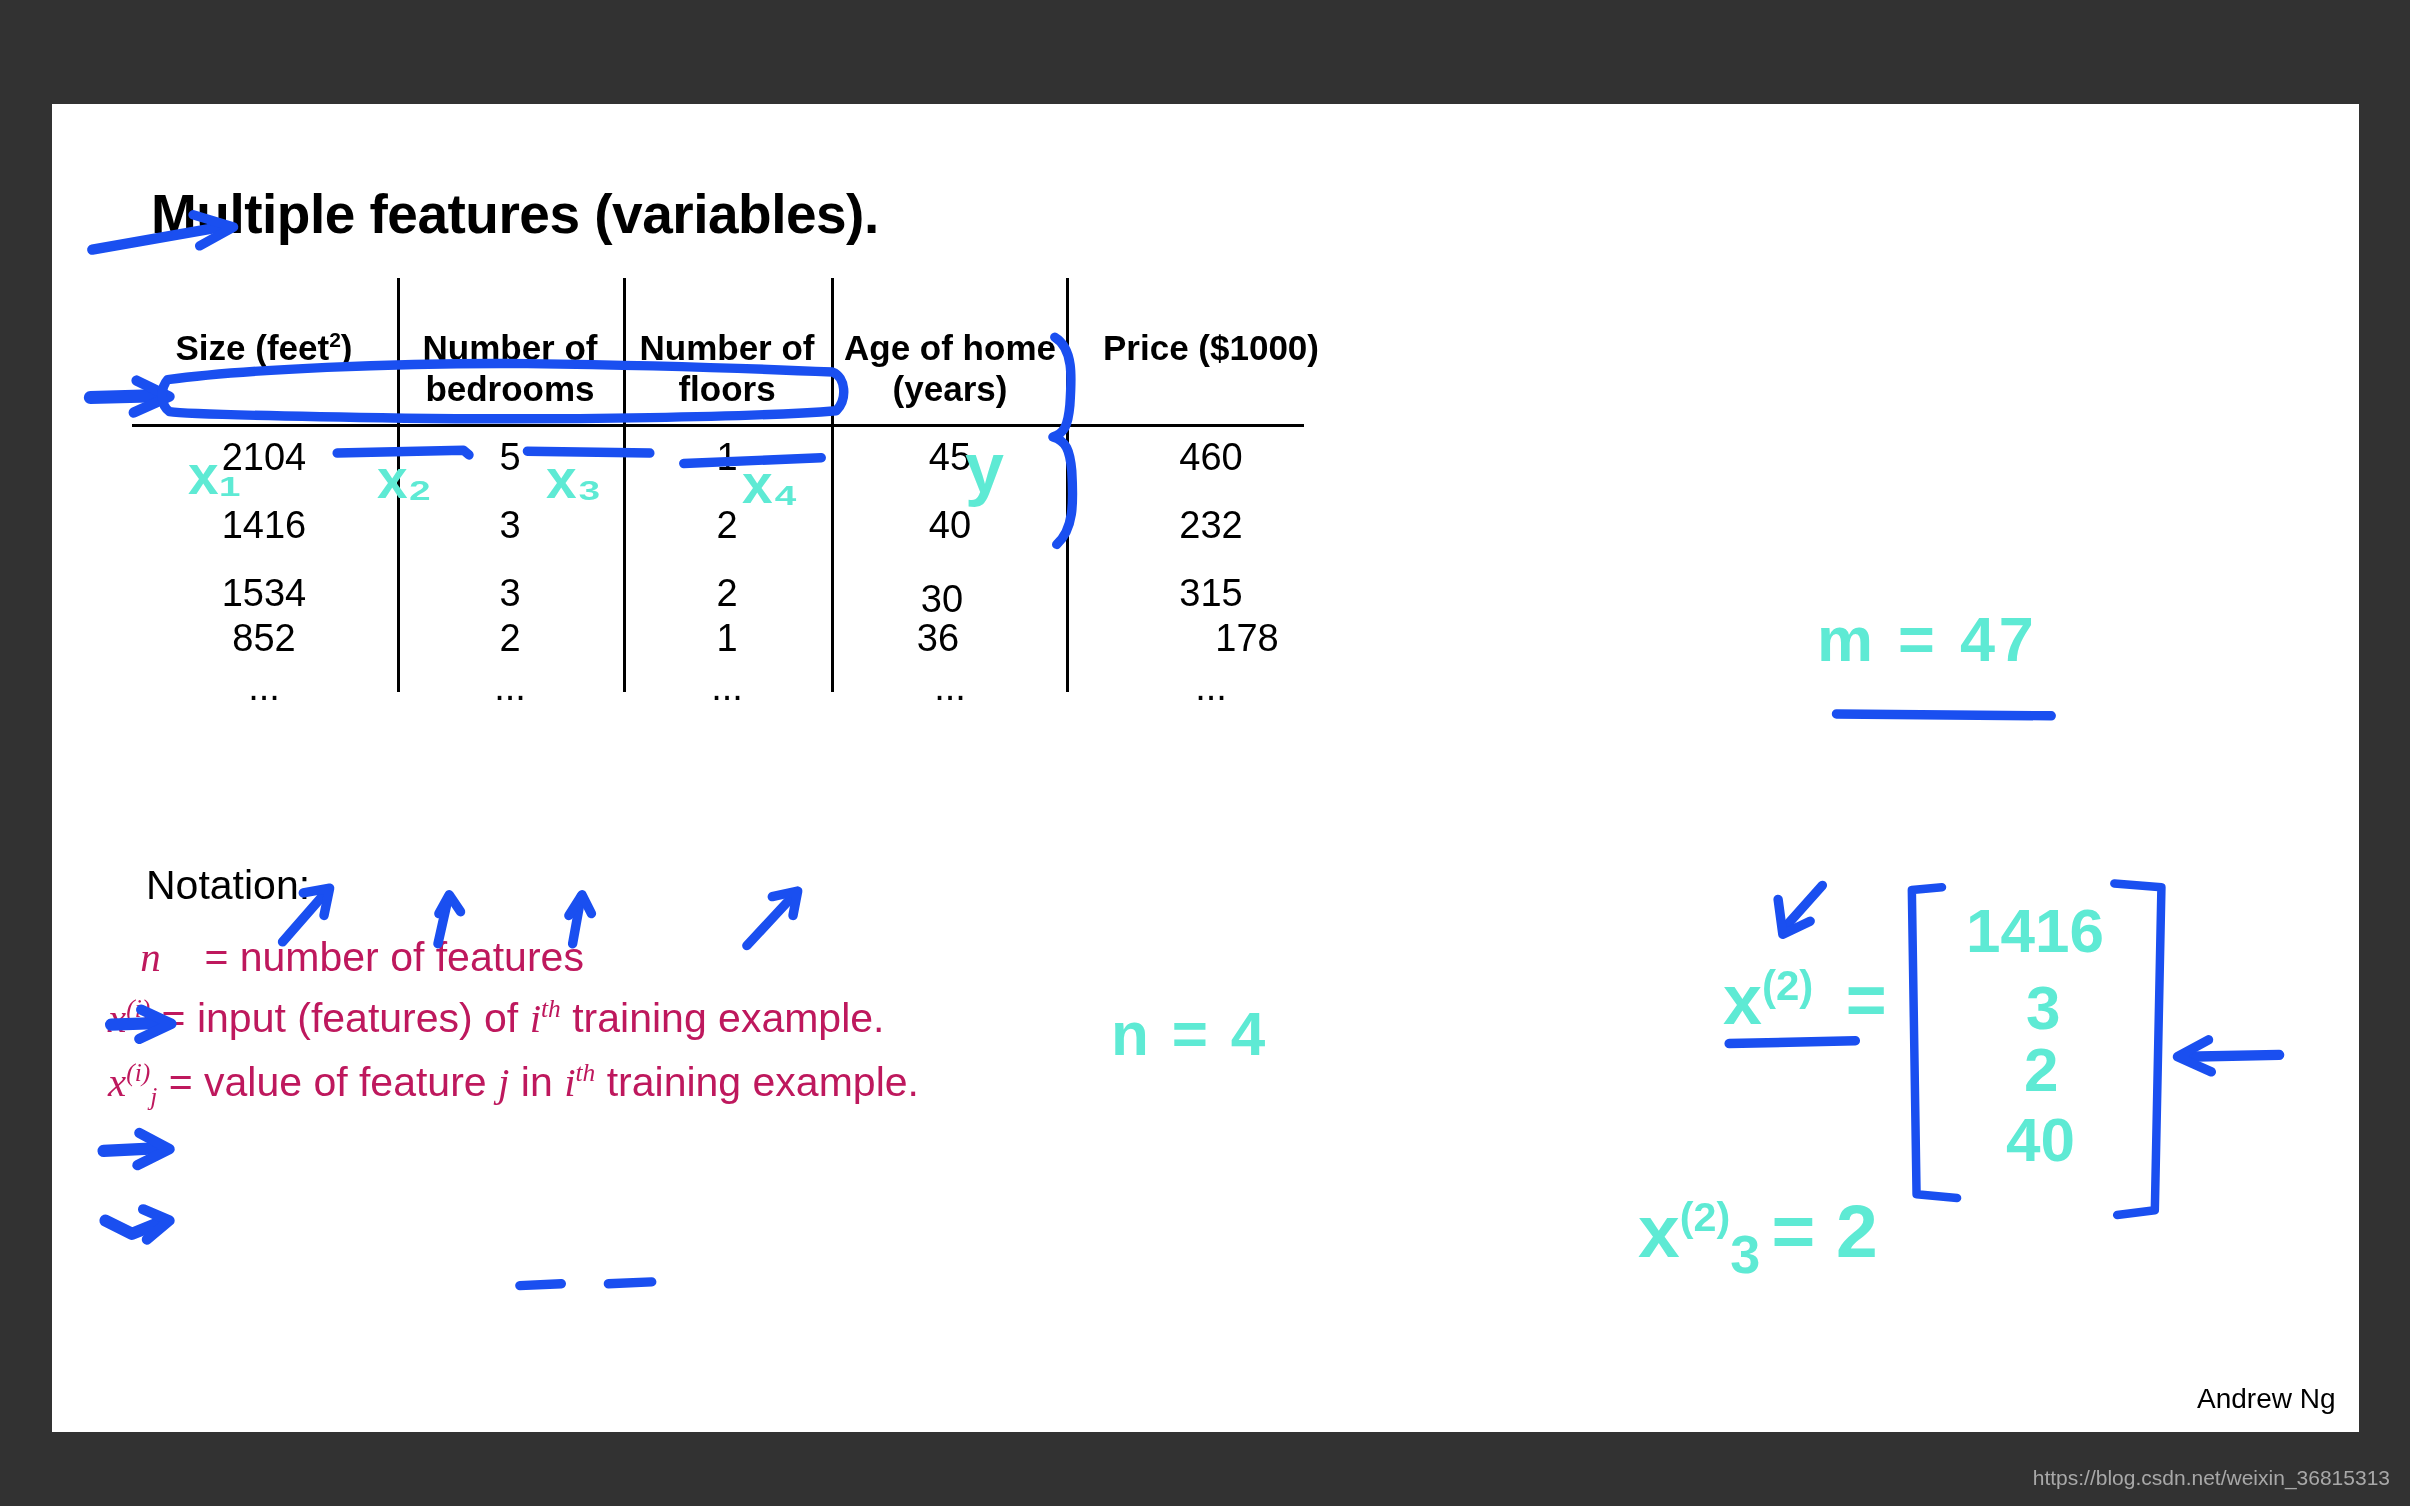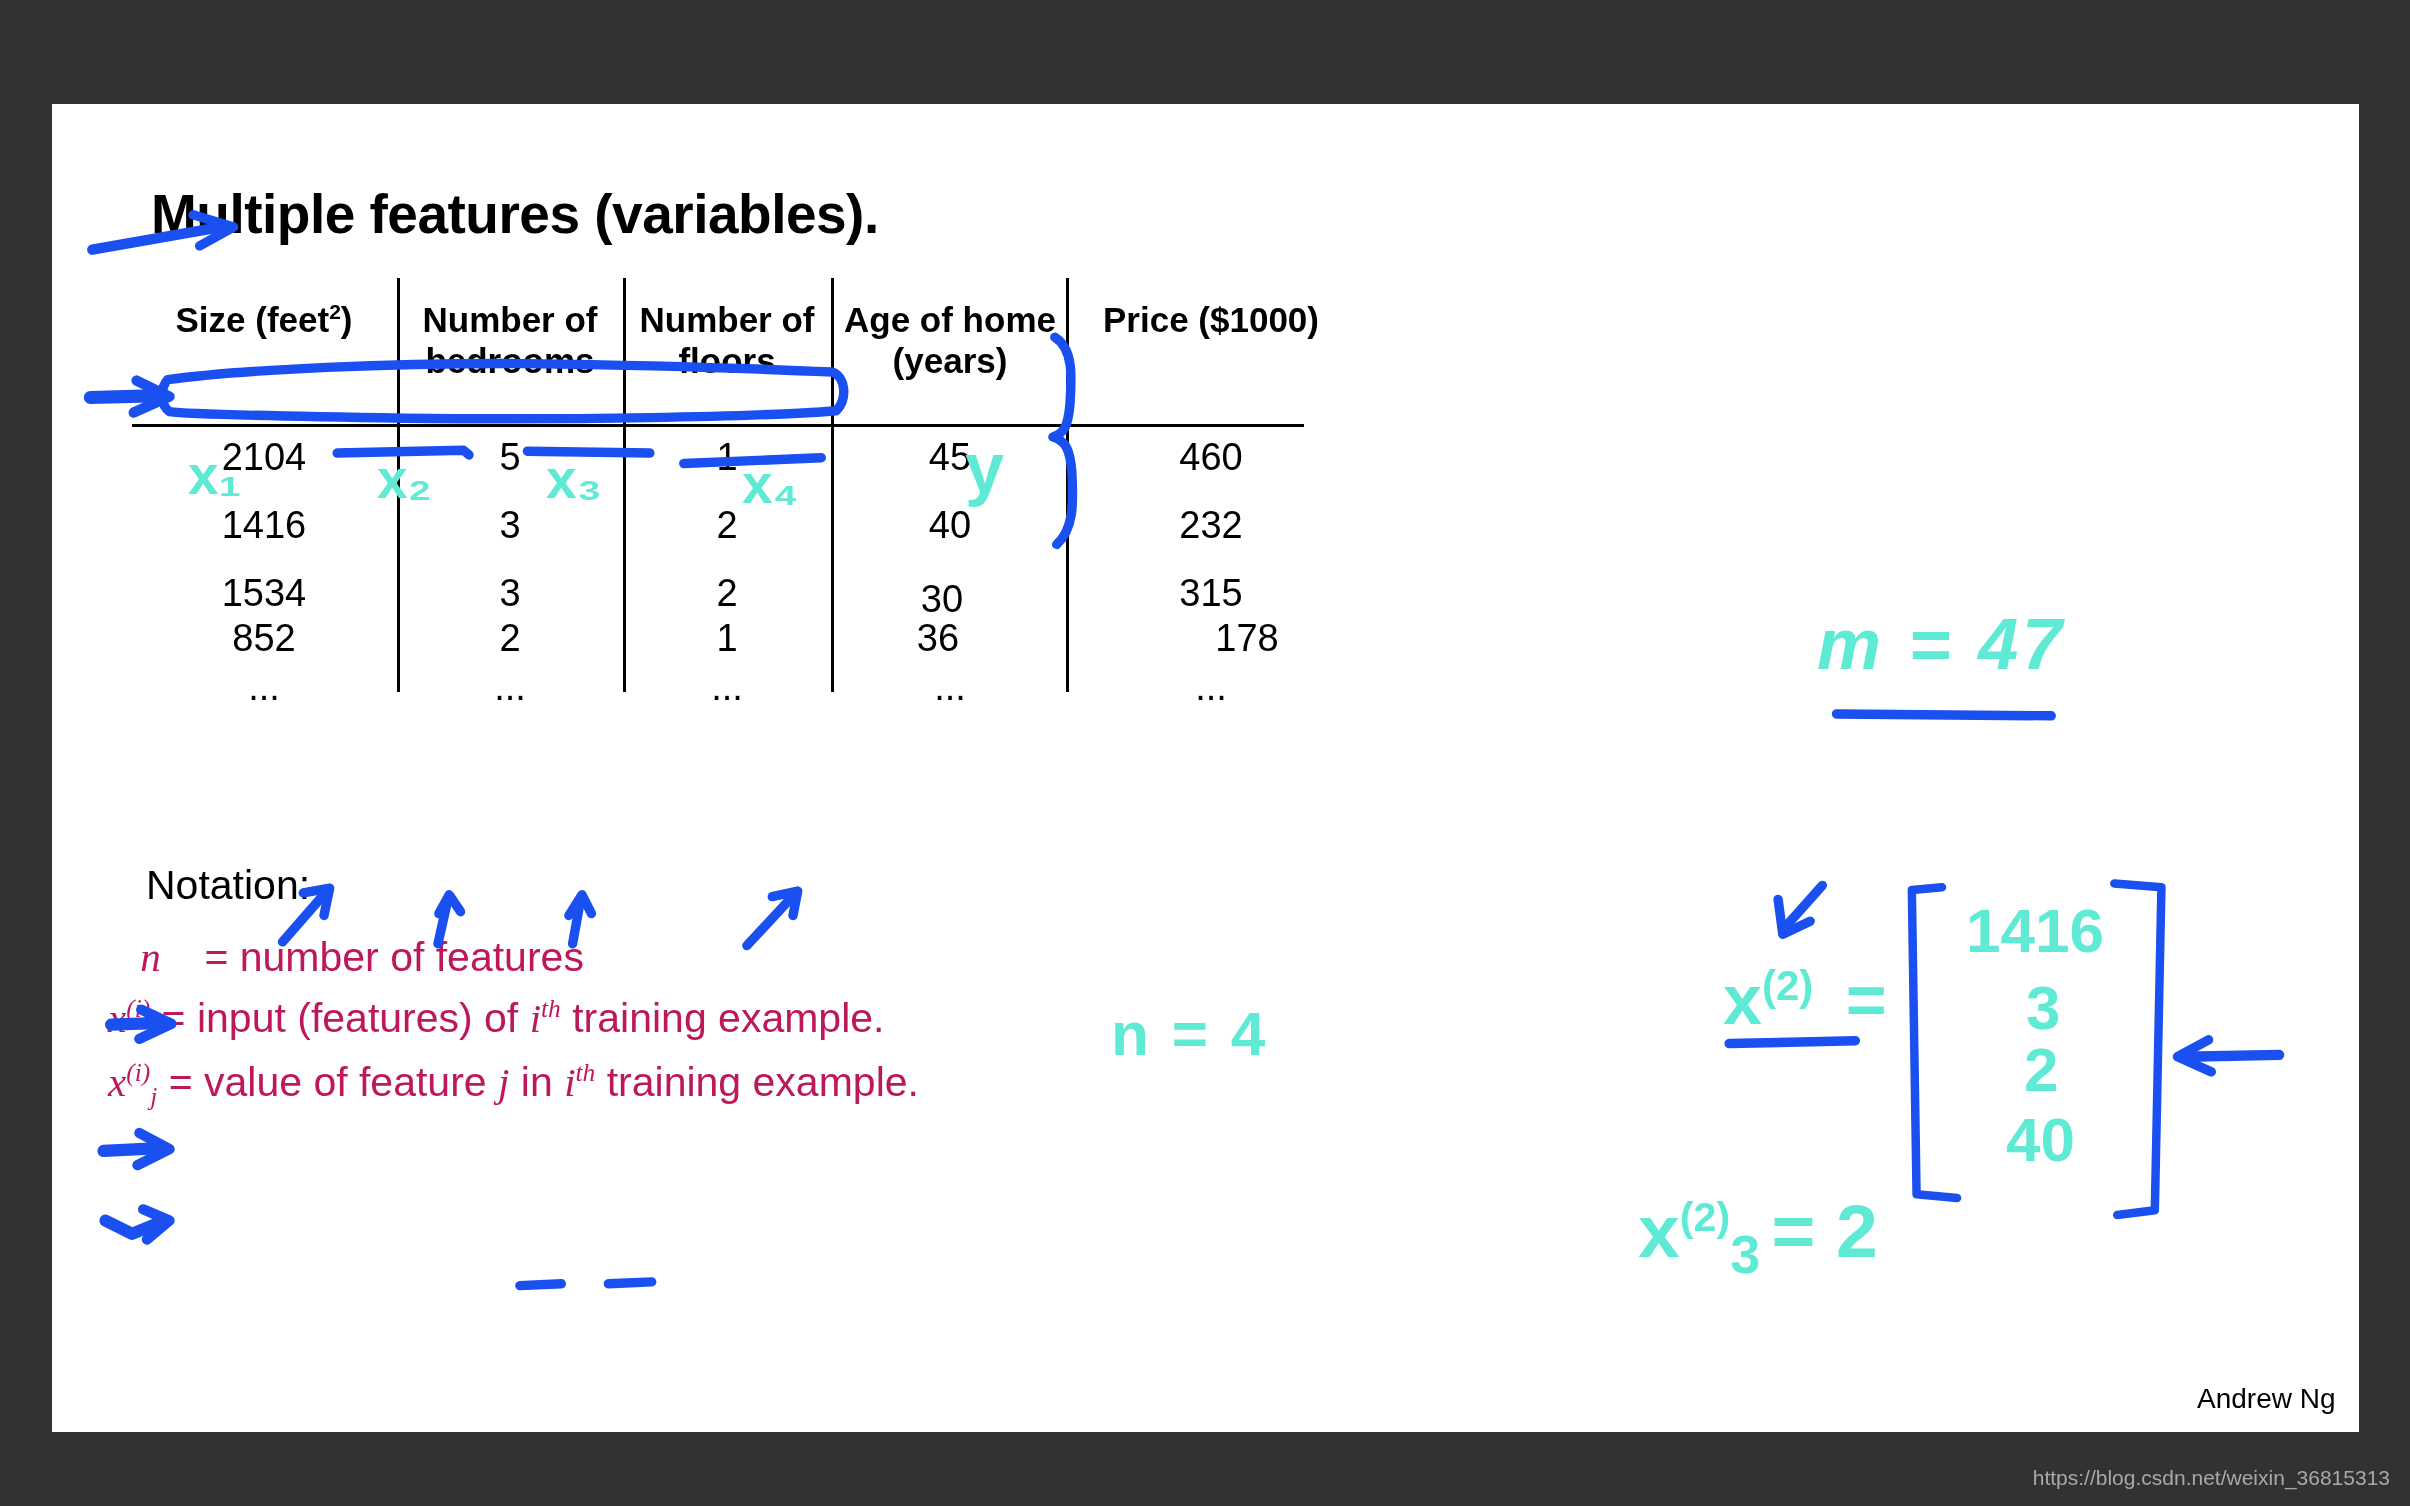--- a/index.html
+++ b/index.html
@@ -32,20 +32,21 @@
     position:absolute;top:0;width:2.8px;background:#000;
   }
   .hline{
     position:absolute;height:2.8px;background:#000;
   }
   .colhead{
     position:absolute;
     text-align:center;
     font-size:35px;font-weight:bold;color:#000;
     line-height:1.18;
+    margin-top:28px;
   }
   .cell{
     position:absolute;
     text-align:center;
     font-size:38px;color:#000;
   }
   .dots{
     position:absolute;text-align:center;font-size:38px;color:#000;
   }
   
@@ -238,21 +239,21 @@
   <div class="hw" style="left:546px;top:447px;font-size:55px;">
     <span>x₃</span>
   </div>
   <div class="hw" style="left:742px;top:452px;font-size:55px;">
     <span>x₄</span>
   </div>
   <div class="hw" style="left:965px;top:428px;font-size:70px;">
     <span>y</span>
   </div>
 
-  <div class="hw" style="left:1817px;top:603px;font-size:72px;letter-spacing:3.8px;font-style:italic;">
+  <div class="hw" style="left:1817px;top:603px;font-size:63px;letter-spacing:3.8px;">
     <span>m = 47</span>
   </div>
 
   <div class="hw" style="left:1111px;top:998px;font-size:62px;letter-spacing:2.8px;">
     <span>n = 4</span>
   </div>
 
   <div class="hw" style="left:1723px;top:960px;font-size:70px;">
     <span>x</span><span style="font-size:0.6em;vertical-align:super;">(2)</span>
     <span style="margin-left:13px;">=</span>

